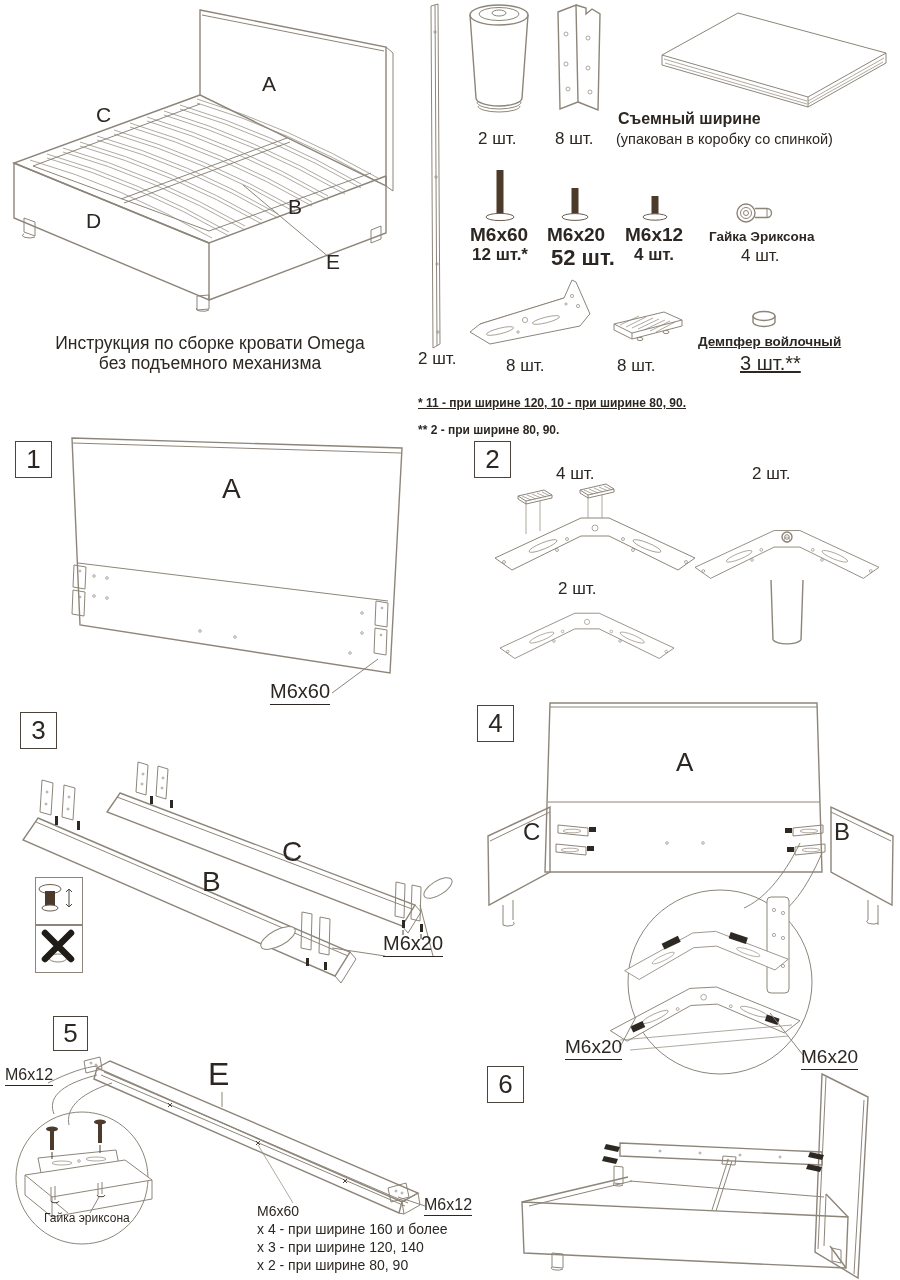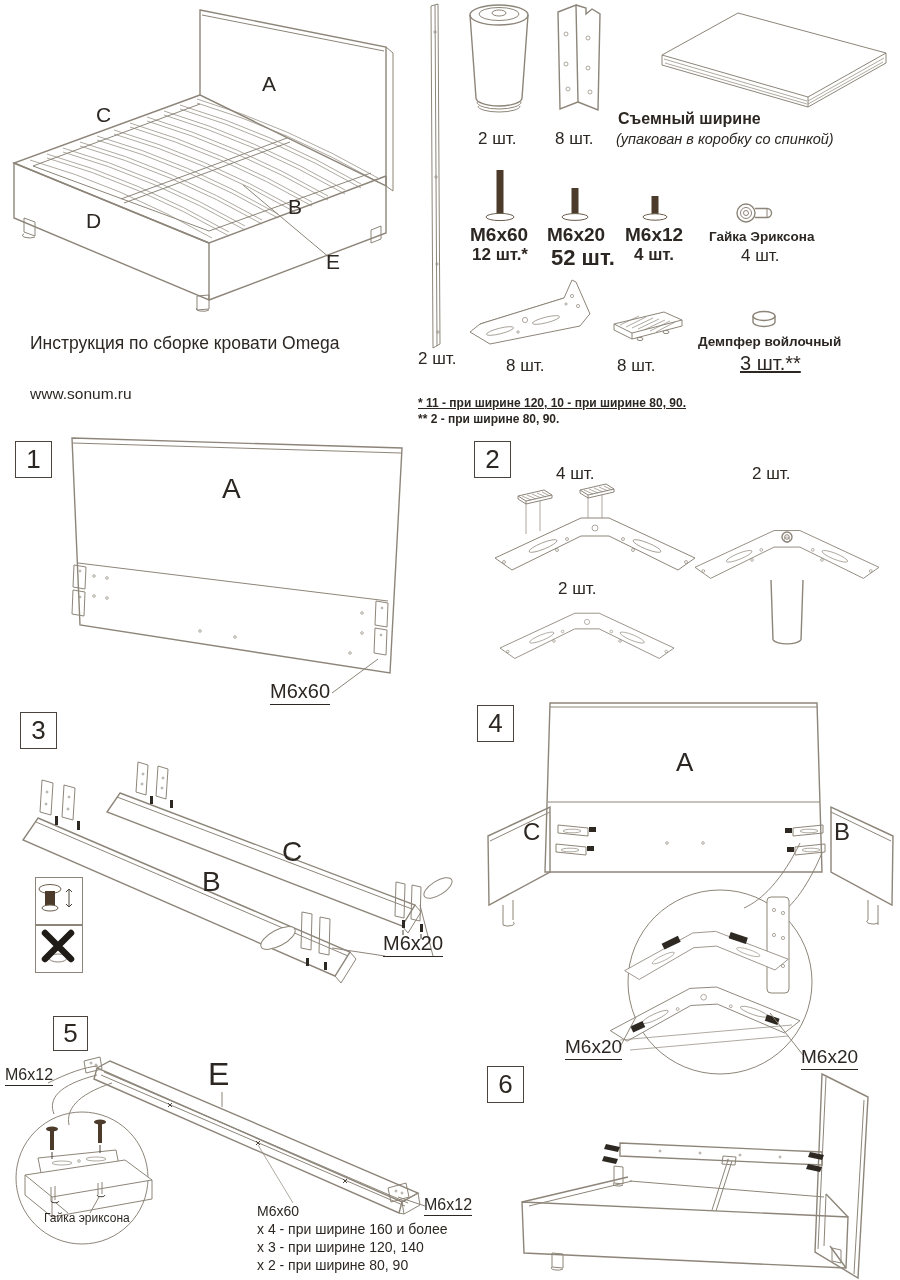--- a/index.html
+++ b/index.html
@@ -1,21 +1,21 @@
 <!DOCTYPE html>
 <html><head>
 <meta charset="utf-8">
 <style>
   html,body{margin:0;padding:0;background:#fff;}
   .page{position:relative;width:900px;height:1280px;background:#fff;overflow:hidden;
         font-family:"Liberation Sans",sans-serif;color:#2c2722;}
   .abs{position:absolute;}
   .lbl{position:absolute;white-space:nowrap;color:#2c2722;line-height:1.15;}
   .b{font-weight:bold;}
-  .ctr{text-align:left;}
+  .ctr{text-align:center;}
   .ul{border-bottom:1.6px solid #2c2722;padding-bottom:1px;}
   .stepbox{position:absolute;width:35px;height:35px;border:1.6px solid #4b443c;background:#fff;
            display:flex;align-items:center;justify-content:center;font-size:26px;color:#2c2722;}
   .iconbox{position:absolute;width:46px;height:46px;border:1.4px solid #8d8579;background:#fff;}
   svg{position:absolute;overflow:visible;}
   svg .ln{stroke:#8d8579;fill:none;stroke-width:1;}
   svg .ln2{stroke:#8d8579;fill:none;stroke-width:1.4;}
   svg .wh{stroke:#8d8579;fill:#ffffff;stroke-width:1;}
   svg .dk{stroke:#4b443c;fill:none;stroke-width:1;}
   svg .fdk{fill:#2e2822;stroke:none;}
@@ -58,22 +58,22 @@
     <path class="ln" d="M243,185 L330,258"></path>
   </svg>
   <div class="lbl" style="left:262;top:72px;left:262px;font-size:21px;">A</div>
   <div class="lbl" style="left:96px;top:103px;font-size:21px;">C</div>
   <div class="lbl" style="left:86px;top:209px;font-size:21px;">D</div>
   <div class="lbl" style="left:288px;top:195px;font-size:21px;">B</div>
   <div class="lbl" style="left:326px;top:250px;font-size:21px;">E</div>
 
   <div class="lbl ctr" style="left:30px;top:333px;width:360px;font-size:17.5px;">
     <div>Инструкция по сборке кровати Omega</div>
+    <div>без подъемного механизма</div>
   </div>
-  <div class="lbl ctr" style="left:30px;top:385px;width:360px;font-size:15.5px;">www.sonum.ru</div>
 
   <svg class="abs" style="left:425px;top:2px" width="22" height="350" viewBox="0 0 22 350">
     <path class="ln" d="M6,4 L13,2 L15,342 L8,346 Z M10,3 L12,344"></path>
     <circle class="thin" cx="10" cy="30" r="1.2"></circle>
       <circle class="thin" cx="11" cy="175" r="1.2"></circle>
     <circle class="thin" cx="12" cy="262" r="1.2"></circle>
       <circle class="thin" cx="13" cy="330" r="1.2"></circle>
   </svg>
   <div class="lbl" style="left:418px;top:349px;font-size:17px;">2 шт.</div>
 
@@ -98,21 +98,21 @@
       <circle class="thin" cx="42" cy="90" r="2"></circle>
   </svg>
   <div class="lbl" style="left:555px;top:129px;font-size:17px;">8 шт.</div>
 
   <svg class="abs" style="left:658px;top:5px" width="235" height="112" viewBox="0 0 235 112">
     <path class="wh" d="M80,8 L228,48 L150,92 L4,50 Z"></path>
     <path class="ln" d="M228,48 L228,58 L150,102 L150,92 M4,50 L4,60 L150,102"></path>
     <path class="thin" d="M226,53 L150,96 M225,57 L150,99 M6,54 L149,96 M7,58 L149,99"></path>
   </svg>
   <div class="lbl b" style="left:618px;top:110px;font-size:16px;">Съемный ширине</div>
-  <div class="lbl" style="left:616px;top:131px;font-size:14.5px;font-style:italic;">(упакован в коробку со спинкой)</div>
+  <div class="lbl" style="left:616px;top:131px;font-size:14.5px;">(упакован в коробку со спинкой)</div>
 
   <svg class="abs" style="left:485px;top:168px" width="30" height="56" viewBox="0 0 30 56">
     <rect class="scr" x="11.5" y="2" width="7" height="46"></rect>
       <ellipse class="hd" cx="15" cy="49" rx="14" ry="3.6"></ellipse>
   </svg>
   <svg class="abs" style="left:560px;top:186px" width="30" height="38" viewBox="0 0 30 38">
     <rect class="scr" x="11.5" y="2" width="7" height="28"></rect>
       <ellipse class="hd" cx="15" cy="31" rx="13" ry="3.4"></ellipse>
   </svg>
   <svg class="abs" style="left:640px;top:194px" width="30" height="30" viewBox="0 0 30 30">
@@ -154,25 +154,25 @@
     <path class="thin" d="M14,19 L33,10 M20,21 L40,11 M26,22 L47,12 M32,23 L53,13 M38,24 L59,14 M44,25 L64,15 M50,26 L69,16"></path>
     <ellipse class="ln" cx="34" cy="33" rx="3" ry="1.6"></ellipse>
       <ellipse class="ln" cx="60" cy="26" rx="3" ry="1.6"></ellipse>
   </svg>
   <div class="lbl" style="left:617px;top:356px;font-size:17px;">8 шт.</div>
 
   <svg class="abs" style="left:750px;top:308px" width="32" height="22" viewBox="0 0 32 22">
     <ellipse class="ln2" cx="14" cy="8" rx="11" ry="4.5"></ellipse>
     <path class="ln2" d="M3,8 L3,14 M25,8 L25,14 M3,14 A11,4.5 0 0 0 25,14"></path>
   </svg>
-  <div class="lbl b" style="left:698px;top:334px;font-size:13.5px;">Демпфер войлочный</div>
+  <div class="lbl b" style="left:698px;top:334px;font-size:13.5px;text-decoration:underline;">Демпфер войлочный</div>
   <div class="lbl" style="left:740px;top:352px;font-size:20px;text-decoration:underline;">3 шт.**</div>
 
   <div class="lbl b" style="left:418px;top:397px;font-size:12px;text-decoration:underline;">* 11 - при ширине 120, 10 - при ширине 80, 90.</div>
-  <div class="lbl b" style="left:418px;top:413px;font-size:12px;">** 2 - при ширине 80, 90.</div>
+  <div class="lbl b" style="left:418px;top:424px;font-size:12px;">** 2 - при ширине 80, 90.</div>
 
   <div class="stepbox" style="left:15px;top:441px;">1</div>
   <svg class="abs" style="left:10px;top:435px" width="430" height="275" viewBox="0 0 430 275">
     <path class="ln2" d="M62,3 L392,13 L380,238 L70,190 Z"></path>
     <path class="ln" d="M63,8 L391,18 M68,128 L378,166"></path>
     <path class="ln" d="M64,130 l12,2 l-1,22 l-12,-2 Z M63,155 l12,2 l-1,24 l-12,-2 Z"></path>
     <path class="ln" d="M366,166 l12,2 l-1,24 l-12,-2 Z M365,193 l12,2 l-1,25 l-12,-2 Z"></path>
     <circle class="thin" cx="70" cy="136" r=".9"></circle>
       <circle class="thin" cx="70" cy="162" r=".9"></circle>
     <circle class="thin" cx="372" cy="173" r=".9"></circle>

